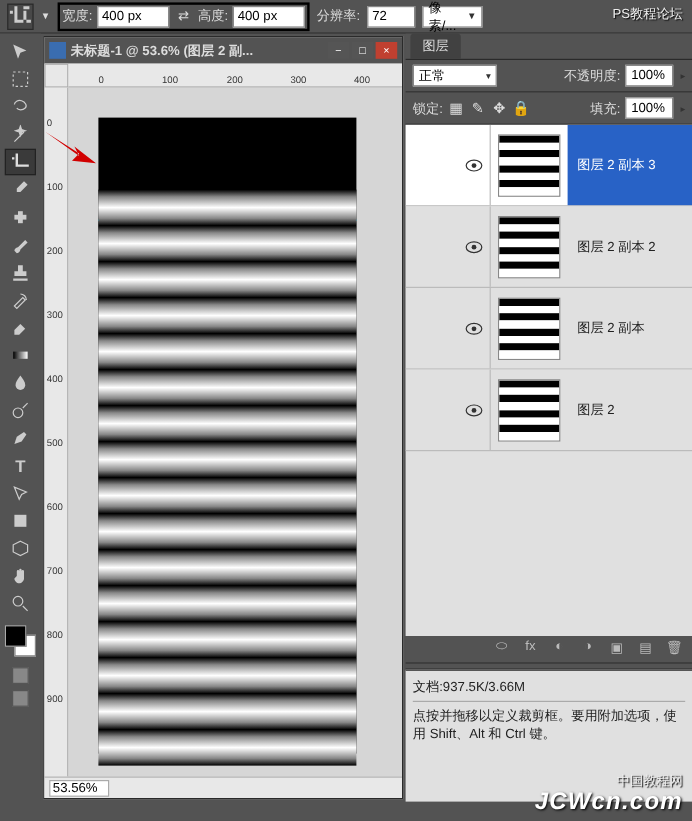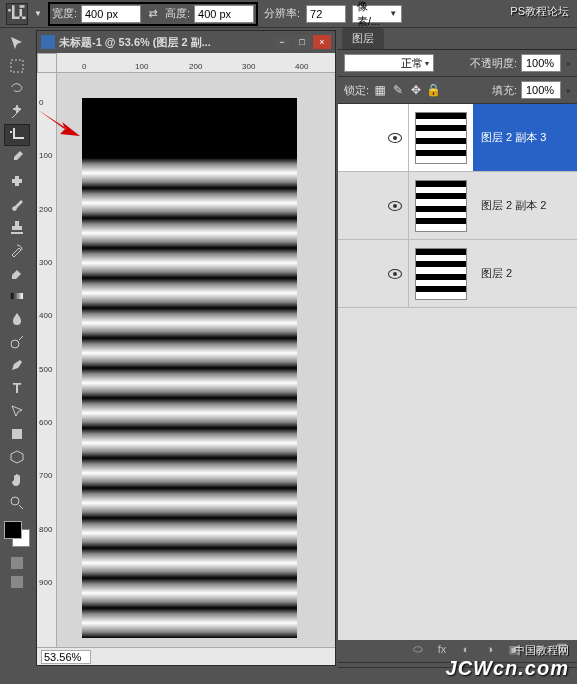--- a/index.html
+++ b/index.html
@@ -51,21 +51,21 @@
 .red-arrow svg { width: 44px; height: 30px; }
 
 .doc-status { height: 18px; background: #e8e8e8; border-top: 1px solid #aaa; display: flex; align-items: center; padding: 0 4px; font-size: 11px; color: #222; }
 .zoom-field { width: 50px; background: #fff; border: 1px solid #aaa; padding: 0 2px; font-size: 11px; }
 
 .panels { flex: 1; background: #535353; display: flex; flex-direction: column; }
 .panel-tabs { height: 22px; display: flex; align-items: flex-end; padding-left: 4px; border-bottom: 1px solid #2a2a2a; }
 .panel-tab { padding: 3px 10px; color: #ddd; background: #414141; border-top-left-radius: 3px; border-top-right-radius: 3px; }
 .panel-row { display: flex; align-items: center; padding: 4px 6px; gap: 4px; color: #ddd; border-bottom: 1px solid #333; }
 .sel { background: #fff; border: 1px solid #888; height: 18px; padding: 0 4px; color: #000; display: flex; align-items: center; }
-.blend-sel { width: 90px; justify-content: flex-end; }
+.blend-sel { width: 70px; justify-content: space-between; }
 .pct-input { width: 40px; text-align: right; }
 .dropdown-arr { font-size: 8px; color: #333; margin-left: 2px; }
 .lock-icons { display: flex; gap: 4px; align-items: center; }
 .lock-icons span { width: 14px; height: 14px; display: flex; align-items: center; justify-content: center; font-size: 12px; }
 
 .layers-list { flex: 1; overflow-y: auto; background: #e0e0e0; }
 .layer-item { display: flex; align-items: center; height: 68px; border-bottom: 1px solid #bbb; background: #e0e0e0; padding-left: 43px; }
 .layer-item.selected-layer { background: #fff; }
 .layer-item.selected-layer .layer-name-area { background: #2862c6; color: #fff; }
 .vis-col { width: 28px; height: 100%; border-right: 1px solid #bbb; display: flex; align-items: center; justify-content: center; }
@@ -374,35 +374,56 @@
         <div class="layer-thumb">
           <div class="thumb-stripe"></div>
             <div class="thumb-stripe"></div>
             <div class="thumb-stripe"></div>
             <div class="thumb-stripe"></div>
             <div class="thumb-stripe"></div>
             <div class="thumb-stripe"></div>
             <div class="thumb-stripe"></div>
             <div class="thumb-stripe"></div>
         </div>
+        <div class="layer-name-area">图层 2 副本</div>
+      </div>
+      <div class="layer-item">
+        <div class="vis-col">
+            <div class="eye"></div>
+          </div>
+        <div class="layer-thumb">
+          <div class="thumb-stripe"></div>
+            <div class="thumb-stripe"></div>
+            <div class="thumb-stripe"></div>
+            <div class="thumb-stripe"></div>
+            <div class="thumb-stripe"></div>
+            <div class="thumb-stripe"></div>
+            <div class="thumb-stripe"></div>
+            <div class="thumb-stripe"></div>
+        </div>
         <div class="layer-name-area">图层 2</div>
       </div>
     </div>
 
     <div class="layer-btn-row">
       <span class="layer-btn">⬭</span>
       <span class="layer-btn">fx</span>
       <span class="layer-btn">◐</span>
       <span class="layer-btn">◑</span>
       <span class="layer-btn">▣</span>
       <span class="layer-btn">▤</span>
       <span class="layer-btn">🗑</span>
     </div>
 
     <div class="panel-divider"></div>
 
+    <div class="info-panel">
+      <div class="info-line">文档:937.5K/3.66M</div>
+      <div style="height:1px;background:#aaa;margin:4px 0;"></div>
+      <div class="info-line">点按并拖移以定义裁剪框。要用附加选项，使用 Shift、Alt 和 Ctrl 键。</div>
+    </div>
   </div>
 
 </div>
 
 <div class="watermark-top">PS教程论坛</div>
 <div class="watermark-mid">中国教程网</div>
 <div class="watermark">JCWcn.com</div>
 
 </body></html>

